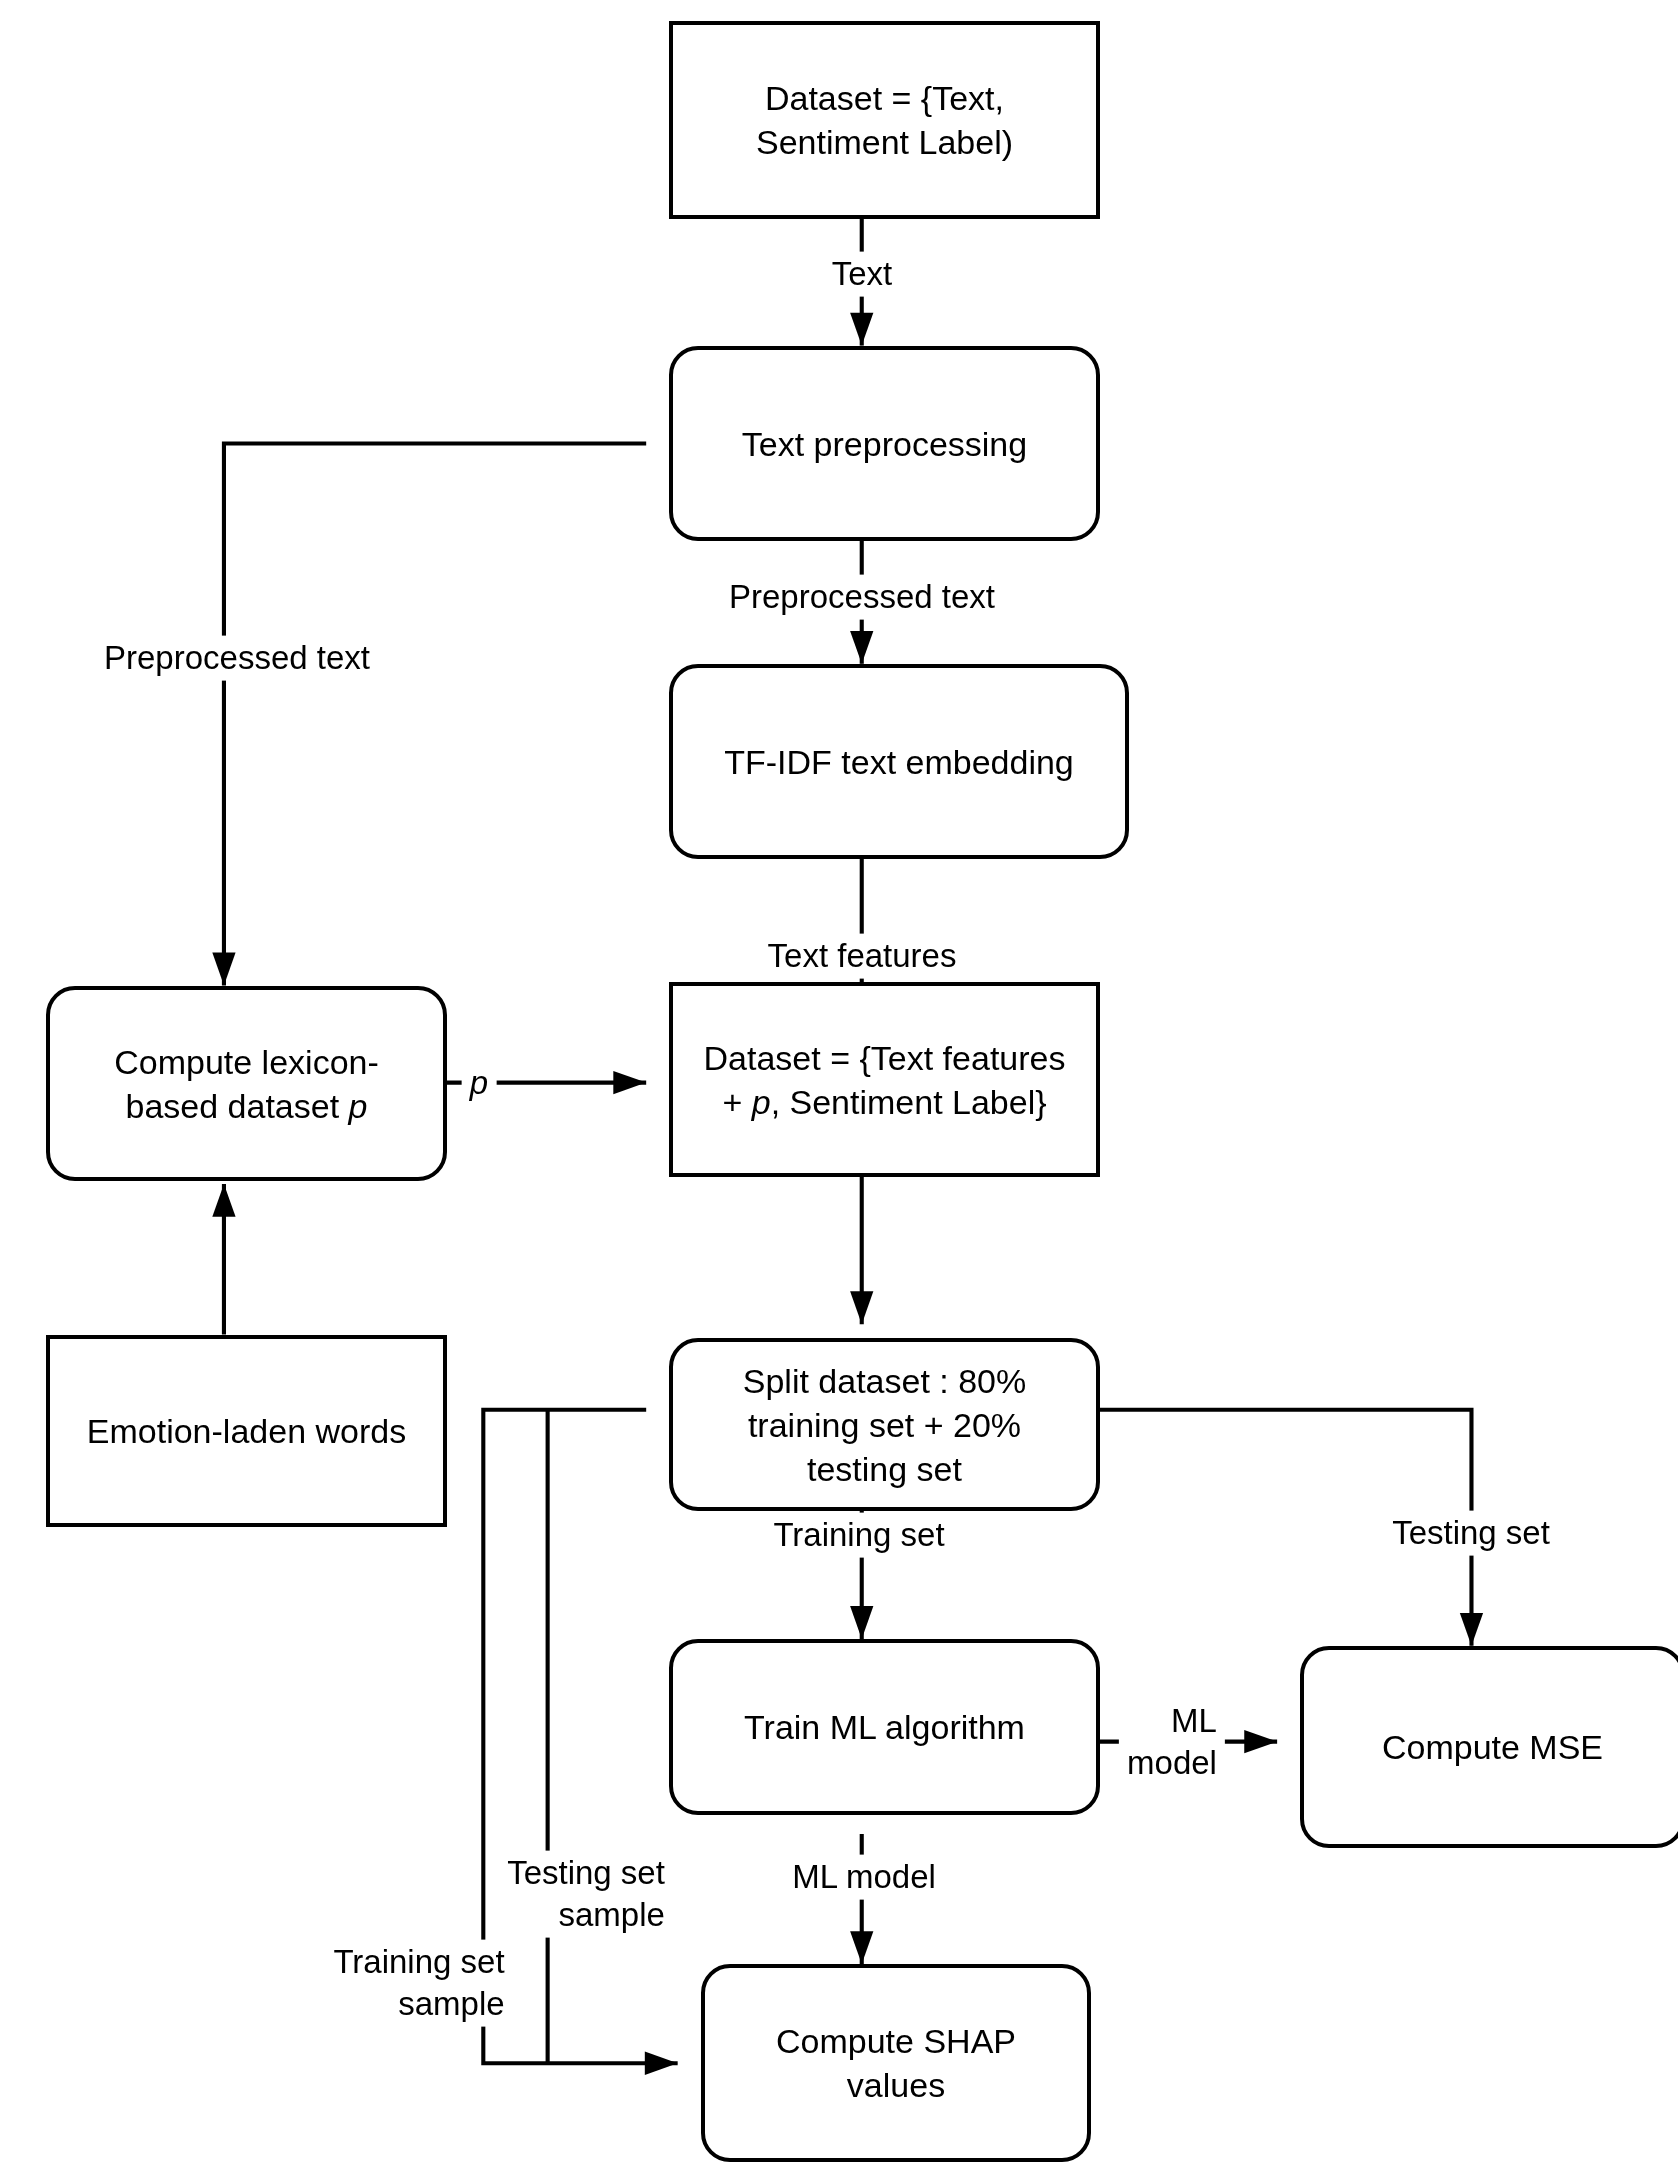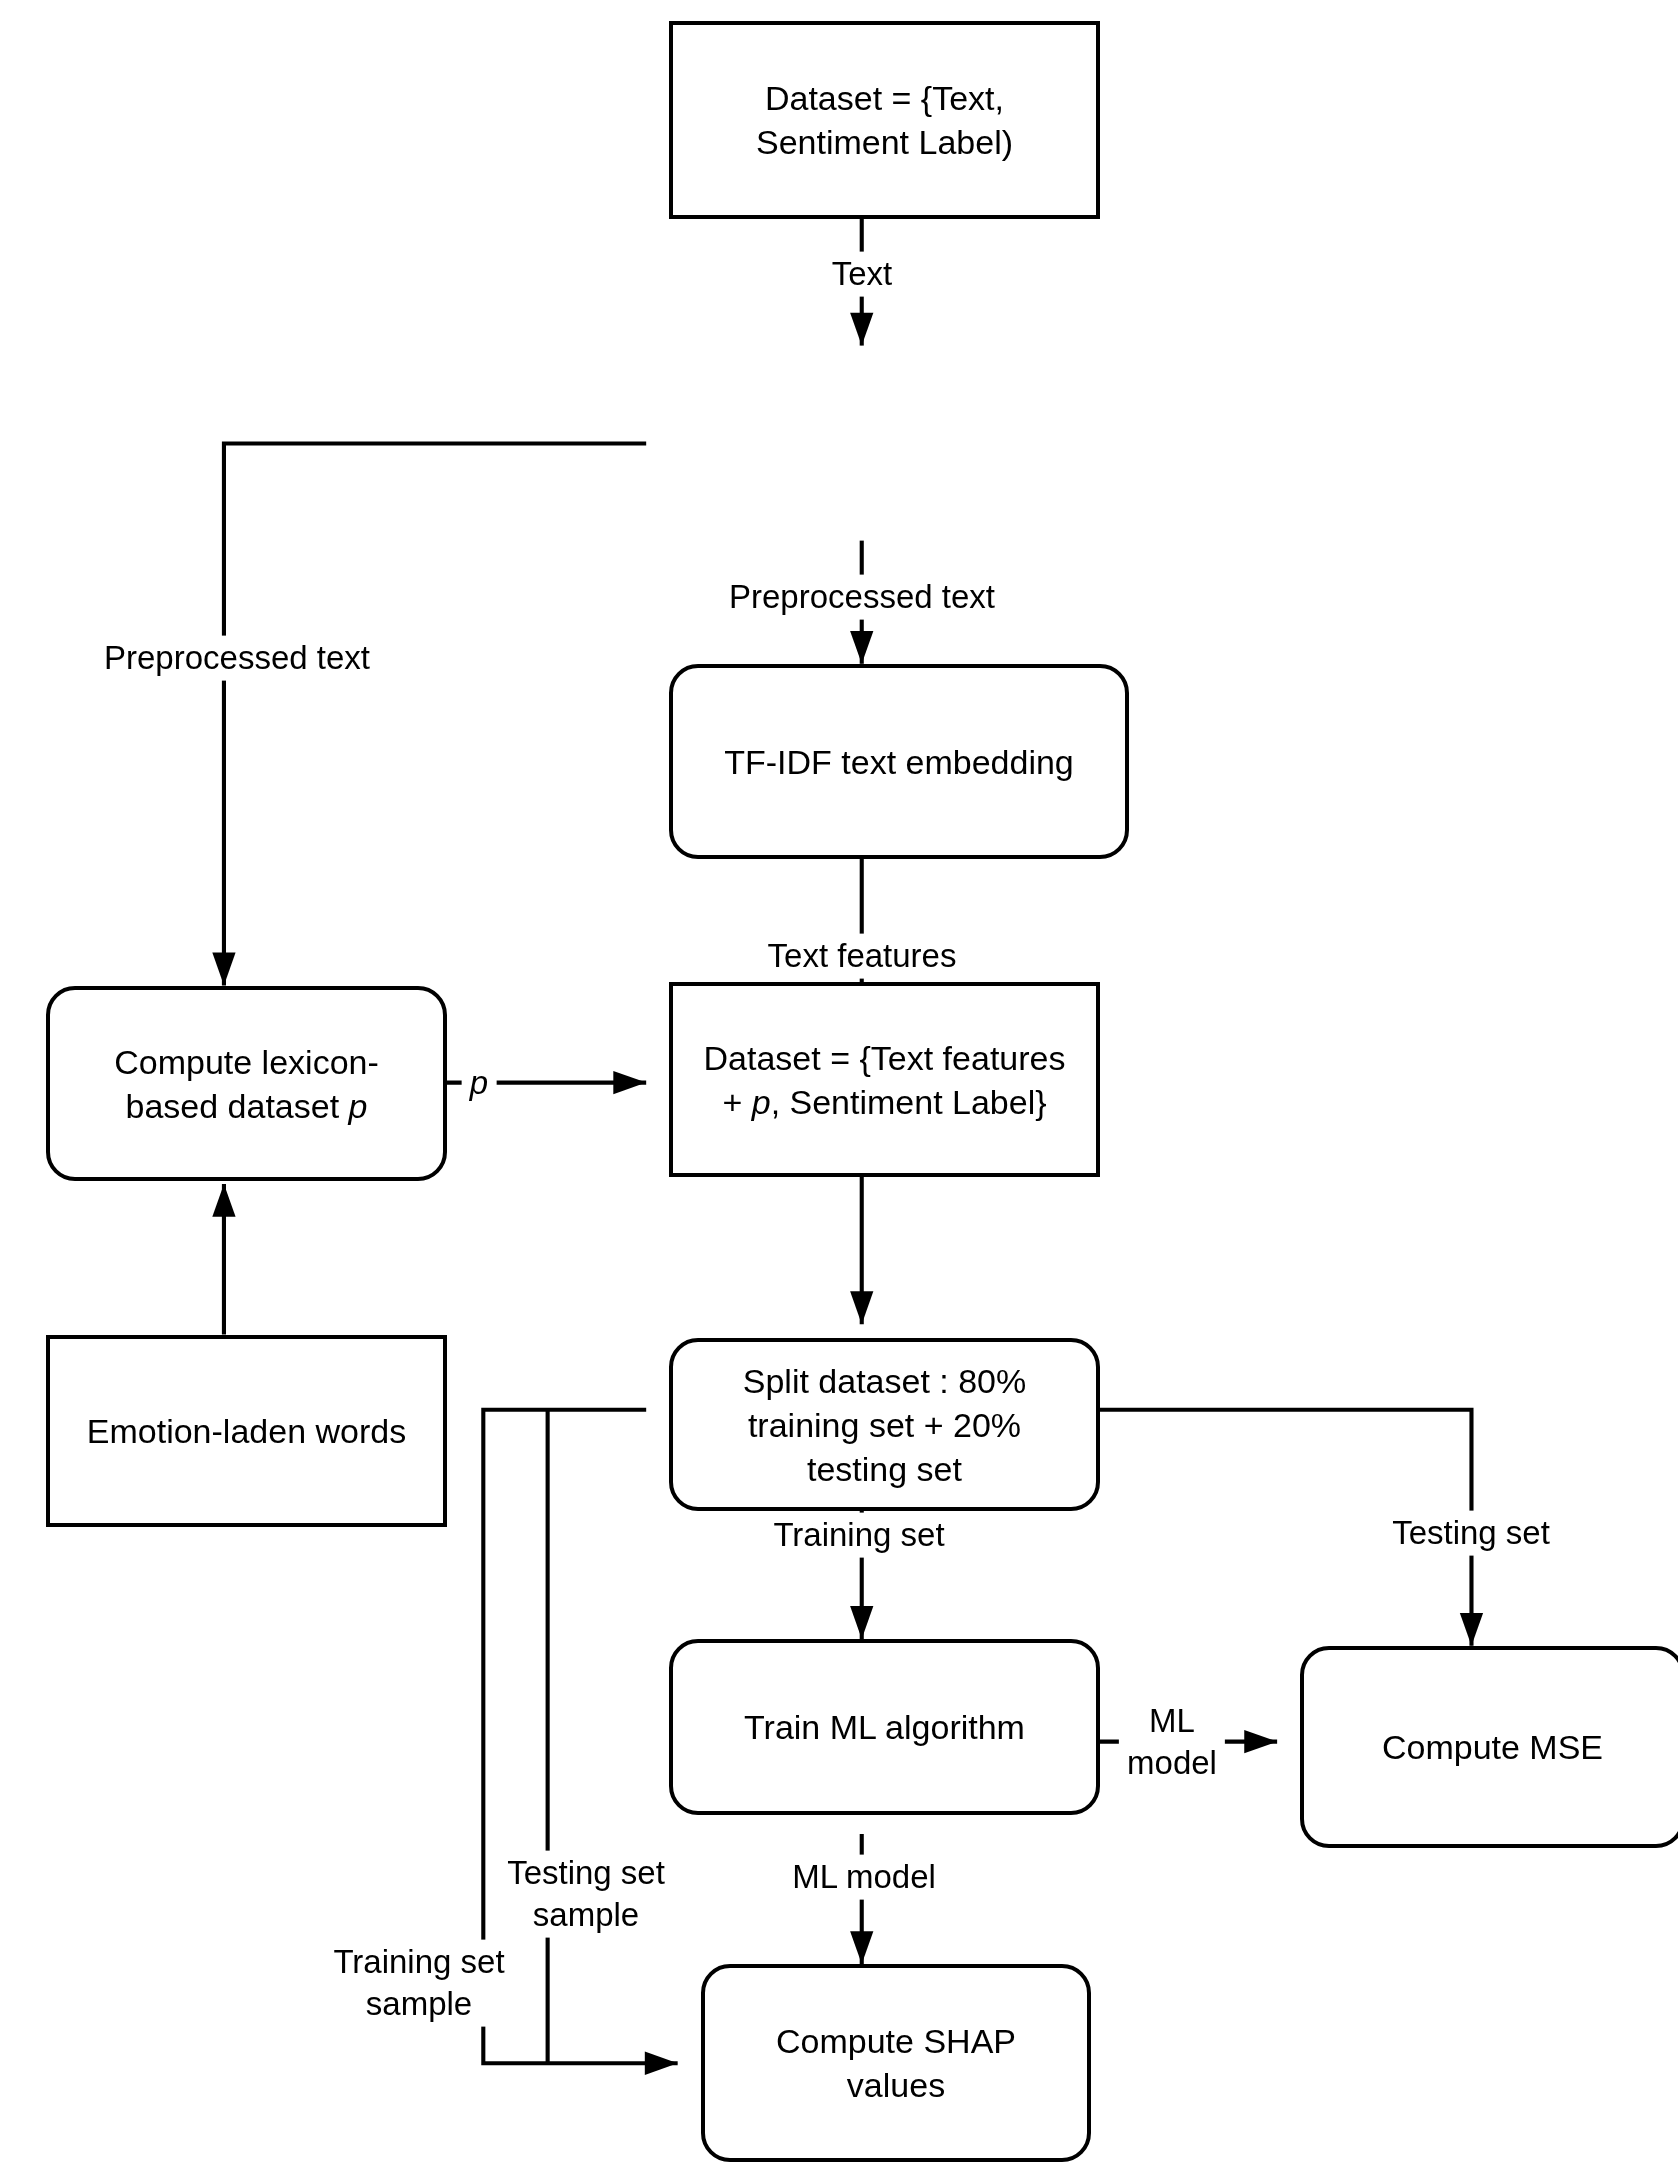--- a/index.html
+++ b/index.html
@@ -22,21 +22,21 @@
     box-sizing:border-box;
     margin-left:23px;
   }
   .node-rect{border:4.8px solid #000;}
   .node-round{border:4.1px solid #000;border-radius:29px;}
   .edge-label{
     position:absolute;
     transform:translate(-50%,-50%);
     background:#ffffff;
     font-size:33px;line-height:42px;
-    text-align:center;
+    text-align:right;
     white-space:pre-line;
     padding:1.4px 8.2px;
   }
   .italic{font-style:italic;}
   .line{display:block;}
 </style>
 </head>
 <body>
 
 <div id="canvas">
@@ -71,20 +71,23 @@
       <polygon points="1818,2528 1818,2562 1866,2545"></polygon>
       <polygon points="942,2998 942,3032 990,3015"></polygon>
     </g>
   </svg>
 
   <div class="node node-rect" style="left:646px;top:20.5px;width:431px;height:198px;">
     <span>Dataset = {Text,
 Sentiment Label)</span>
   </div>
 
+  <div class="node node-round" style="left:646px;top:346px;width:431px;height:195px;">
+    <span>Text preprocessing</span>
+  </div>
 
   <div class="node node-round" style="left:646px;top:664px;width:460px;height:195px;">
     <span>TF-IDF text embedding</span>
   </div>
 
   <div class="node node-rect" style="left:646px;top:982px;width:431px;height:195px;">
     <span class="line">Dataset = {Text features</span>
     <span class="line"><span>+ </span><span class="italic">p</span><span>, Sentiment Label}</span></span>
   </div>
 

